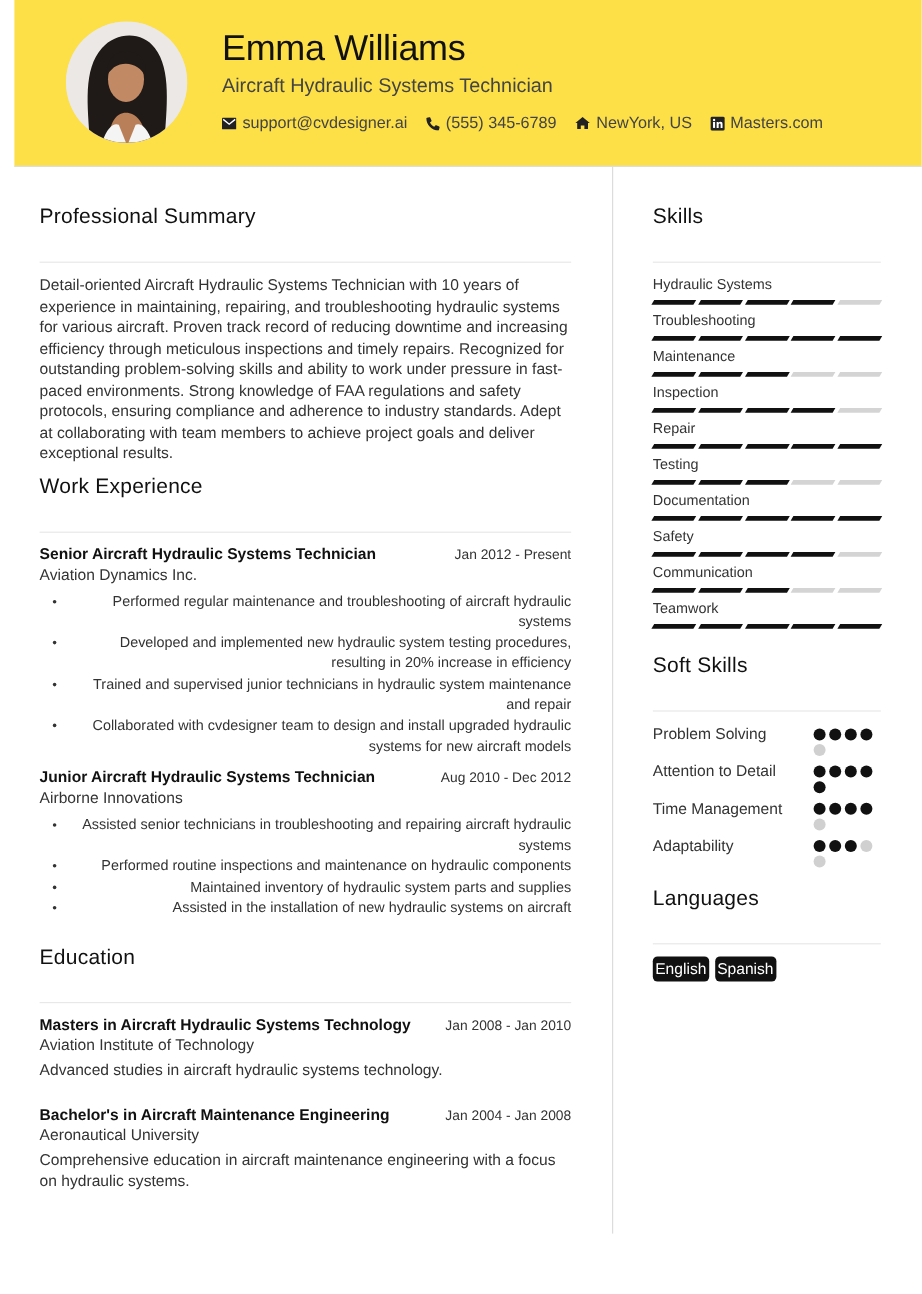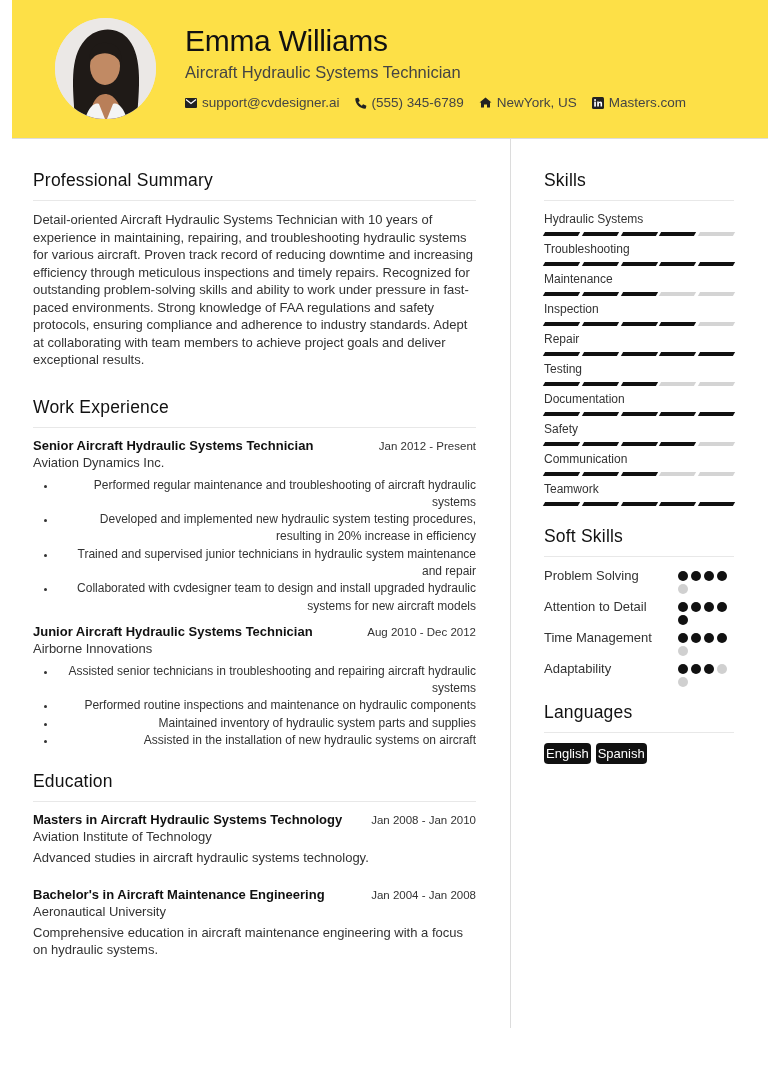--- a/index.html
+++ b/index.html
@@ -14,21 +14,21 @@
   .contacts { position: absolute; left: 173px; top: 95px; display: flex; align-items: center; font-size: 13.5px; color: #444; }
   .contact { display: flex; align-items: center; margin-right: 15px; }
   .contact svg { margin-right: 5px; }
 
   
   .vdivider { position: absolute; left: 510px; top: 139px; width: 1px; height: 889px; background: #dcdcdc; }
 
   
   .left { position: absolute; left: 33px; top: 170px; width: 443px; }
   .right { position: absolute; left: 544px; top: 170px; width: 190px; }
-  .section-title { font-size: 17.5px; font-weight: 500; color: #111; letter-spacing: 0.2px; padding-bottom: 9px; border-bottom: 1px solid #e8e8e8; margin-bottom: 10px; }
+  .section-title { font-size: 17.5px; font-weight: 500; color: #111; letter-spacing: 0.2px; padding-bottom: 27px; border-bottom: 1px solid #e8e8e8; margin-bottom: 10px; }
   .para { font-size: 13px; line-height: 17.5px; color: #333; }
   .job-head { display: flex; justify-content: space-between; align-items: baseline; }
   .job-title { font-size: 13px; font-weight: 700; color: #111; }
   .job-date { font-size: 11.5px; color: #333; }
   .job-org { font-size: 13px; color: #333; margin-top: 2px; }
   ul.bullets { margin-top: 7px; padding-left: 24px; }
   ul.bullets li { font-size: 12px; line-height: 17.3px; color: #333; text-align: right; }
   ul.bullets li::marker { font-size: 11px; }
 
   
@@ -97,21 +97,21 @@
 </div>
 
 <div class="vdivider"></div>
 
 <div class="left">
   <section>
     <div class="section-title">Professional Summary</div>
     <p class="para">Detail-oriented Aircraft Hydraulic Systems Technician with 10 years of experience in maintaining, repairing, and troubleshooting hydraulic systems for various aircraft. Proven track record of reducing downtime and increasing efficiency through meticulous inspections and timely repairs. Recognized for outstanding problem-solving skills and ability to work under pressure in fast-paced environments. Strong knowledge of FAA regulations and safety protocols, ensuring compliance and adherence to industry standards. Adept at collaborating with team members to achieve project goals and deliver exceptional results.</p>
   </section>
 
-  <section style="margin-top:28px;">
+  <section style="margin-top:8px;">
     <div class="section-title">Work Experience</div>
 
     <div class="job">
       <div class="job-head">
         <span class="job-title">Senior Aircraft Hydraulic Systems Technician</span>
         <span class="job-date">Jan 2012 - Present</span>
       </div>
       <div class="job-org">Aviation Dynamics Inc.</div>
       <ul class="bullets">
         <li>Performed regular maintenance and troubleshooting of aircraft hydraulic systems</li>

